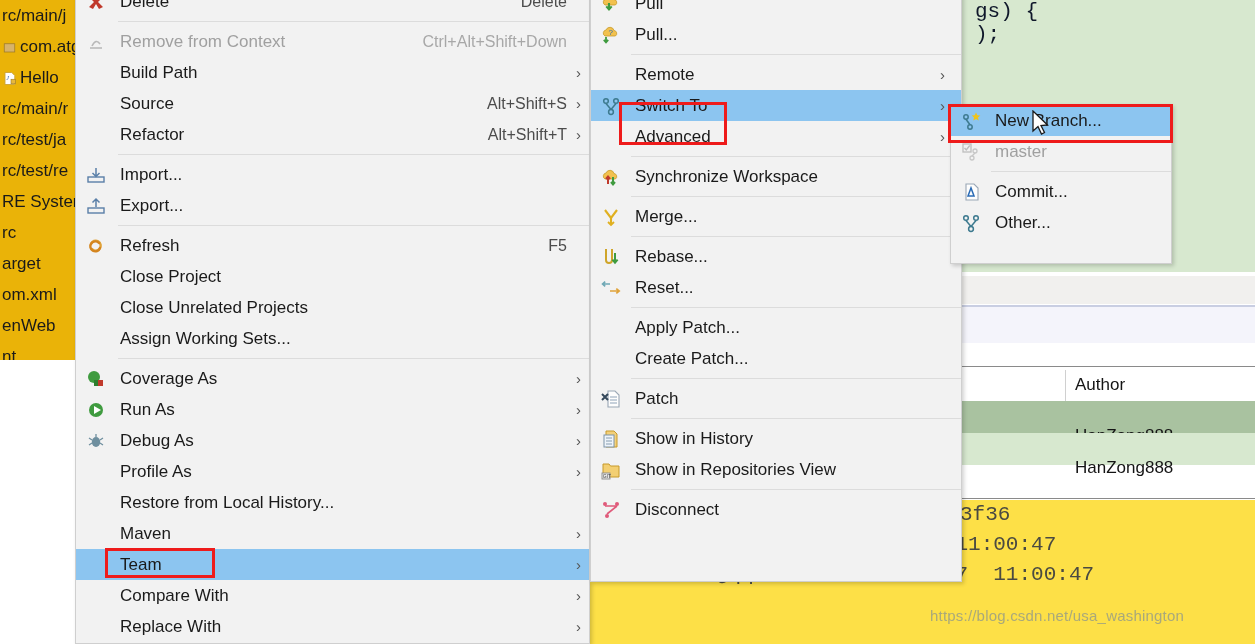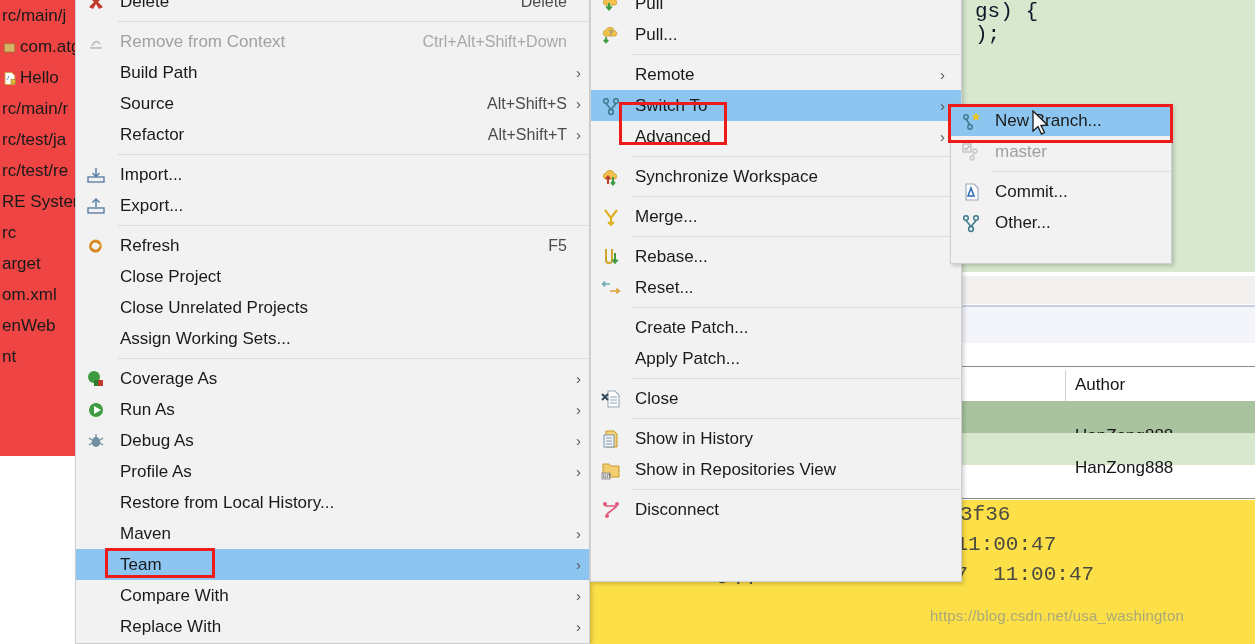--- a/index.html
+++ b/index.html
@@ -18,22 +18,22 @@
   
   #bg {
     position: absolute;
     inset: 0;
     background: #ffffff;
   }
   .bg-tree {
     position: absolute;
     left: 0; top: 0;
     width: 82px;
-    height: 456px;
-    background: #ef4444;
+    height: 360px;
+    background: #eab308;
     overflow: hidden;
   }
   .bg-tree-row {
     height: 31px;
     line-height: 31px;
     font-size: 17px;
     color: #1a1a1a;
     white-space: nowrap;
     padding-left: 2px;
     font-family: "Liberation Sans", sans-serif;
@@ -541,38 +541,38 @@
         <svg width="20" height="20" viewBox="0 0 20 20" class="icn">
           <path d="M9 6 L2 6 M4.2 3.6 L1.6 6 L4.2 8.4" stroke="#6fa8b5" stroke-width="1.7" fill="none"></path>
           <path d="M9 13 L18 13 M15.3 10.6 L18.2 13 L15.3 15.4" stroke="#e0a33a" stroke-width="1.7" fill="none"></path>
         </svg>
       </span>
       <span class="lbl">Reset...</span>
     </div>
     <div class="sep"></div>
     <div class="mi">
       <span class="ico"></span>
+      <span class="lbl">Apply Patch...</span>
+    </div>
+    <div class="mi">
+      <span class="ico"></span>
       <span class="lbl">Create Patch...</span>
-    </div>
-    <div class="mi">
-      <span class="ico"></span>
-      <span class="lbl">Apply Patch...</span>
     </div>
     <div class="sep"></div>
     <div class="mi">
       <span class="ico">
         <svg width="20" height="20" viewBox="0 0 20 20" class="icn">
           <path d="M7 2 h7 l4 4 v12 h-11 Z" fill="#fdfdfd" stroke="#9aa7b5" stroke-width="1.1"></path>
           <line x1="9" y1="8" x2="16" y2="8" stroke="#8fa3b8" stroke-width="1"></line>
           <line x1="9" y1="11" x2="16" y2="11" stroke="#8fa3b8" stroke-width="1"></line>
           <line x1="9" y1="14" x2="16" y2="14" stroke="#8fa3b8" stroke-width="1"></line>
           <path d="M1 5 L7 11 M7 5 L1 11" stroke="#33475a" stroke-width="2"></path>
         </svg>
       </span>
-      <span class="lbl">Close</span>
+      <span class="lbl">Patch</span>
     </div>
     <div class="sep"></div>
     <div class="mi">
       <span class="ico">
         <svg width="20" height="20" viewBox="0 0 20 20" class="icn">
           <path d="M5 2 h8 l3 3 v13 h-11 Z" fill="#f3d07a" stroke="#c79a2a" stroke-width="1"></path>
           <rect x="3" y="6" width="10" height="12" fill="#eef4fa" stroke="#7c93a8" stroke-width="1"></rect>
           <line x1="5" y1="9" x2="11" y2="9" stroke="#7c93a8" stroke-width="0.9"></line>
           <line x1="5" y1="12" x2="11" y2="12" stroke="#7c93a8" stroke-width="0.9"></line>
           <line x1="5" y1="15" x2="11" y2="15" stroke="#7c93a8" stroke-width="0.9"></line>

